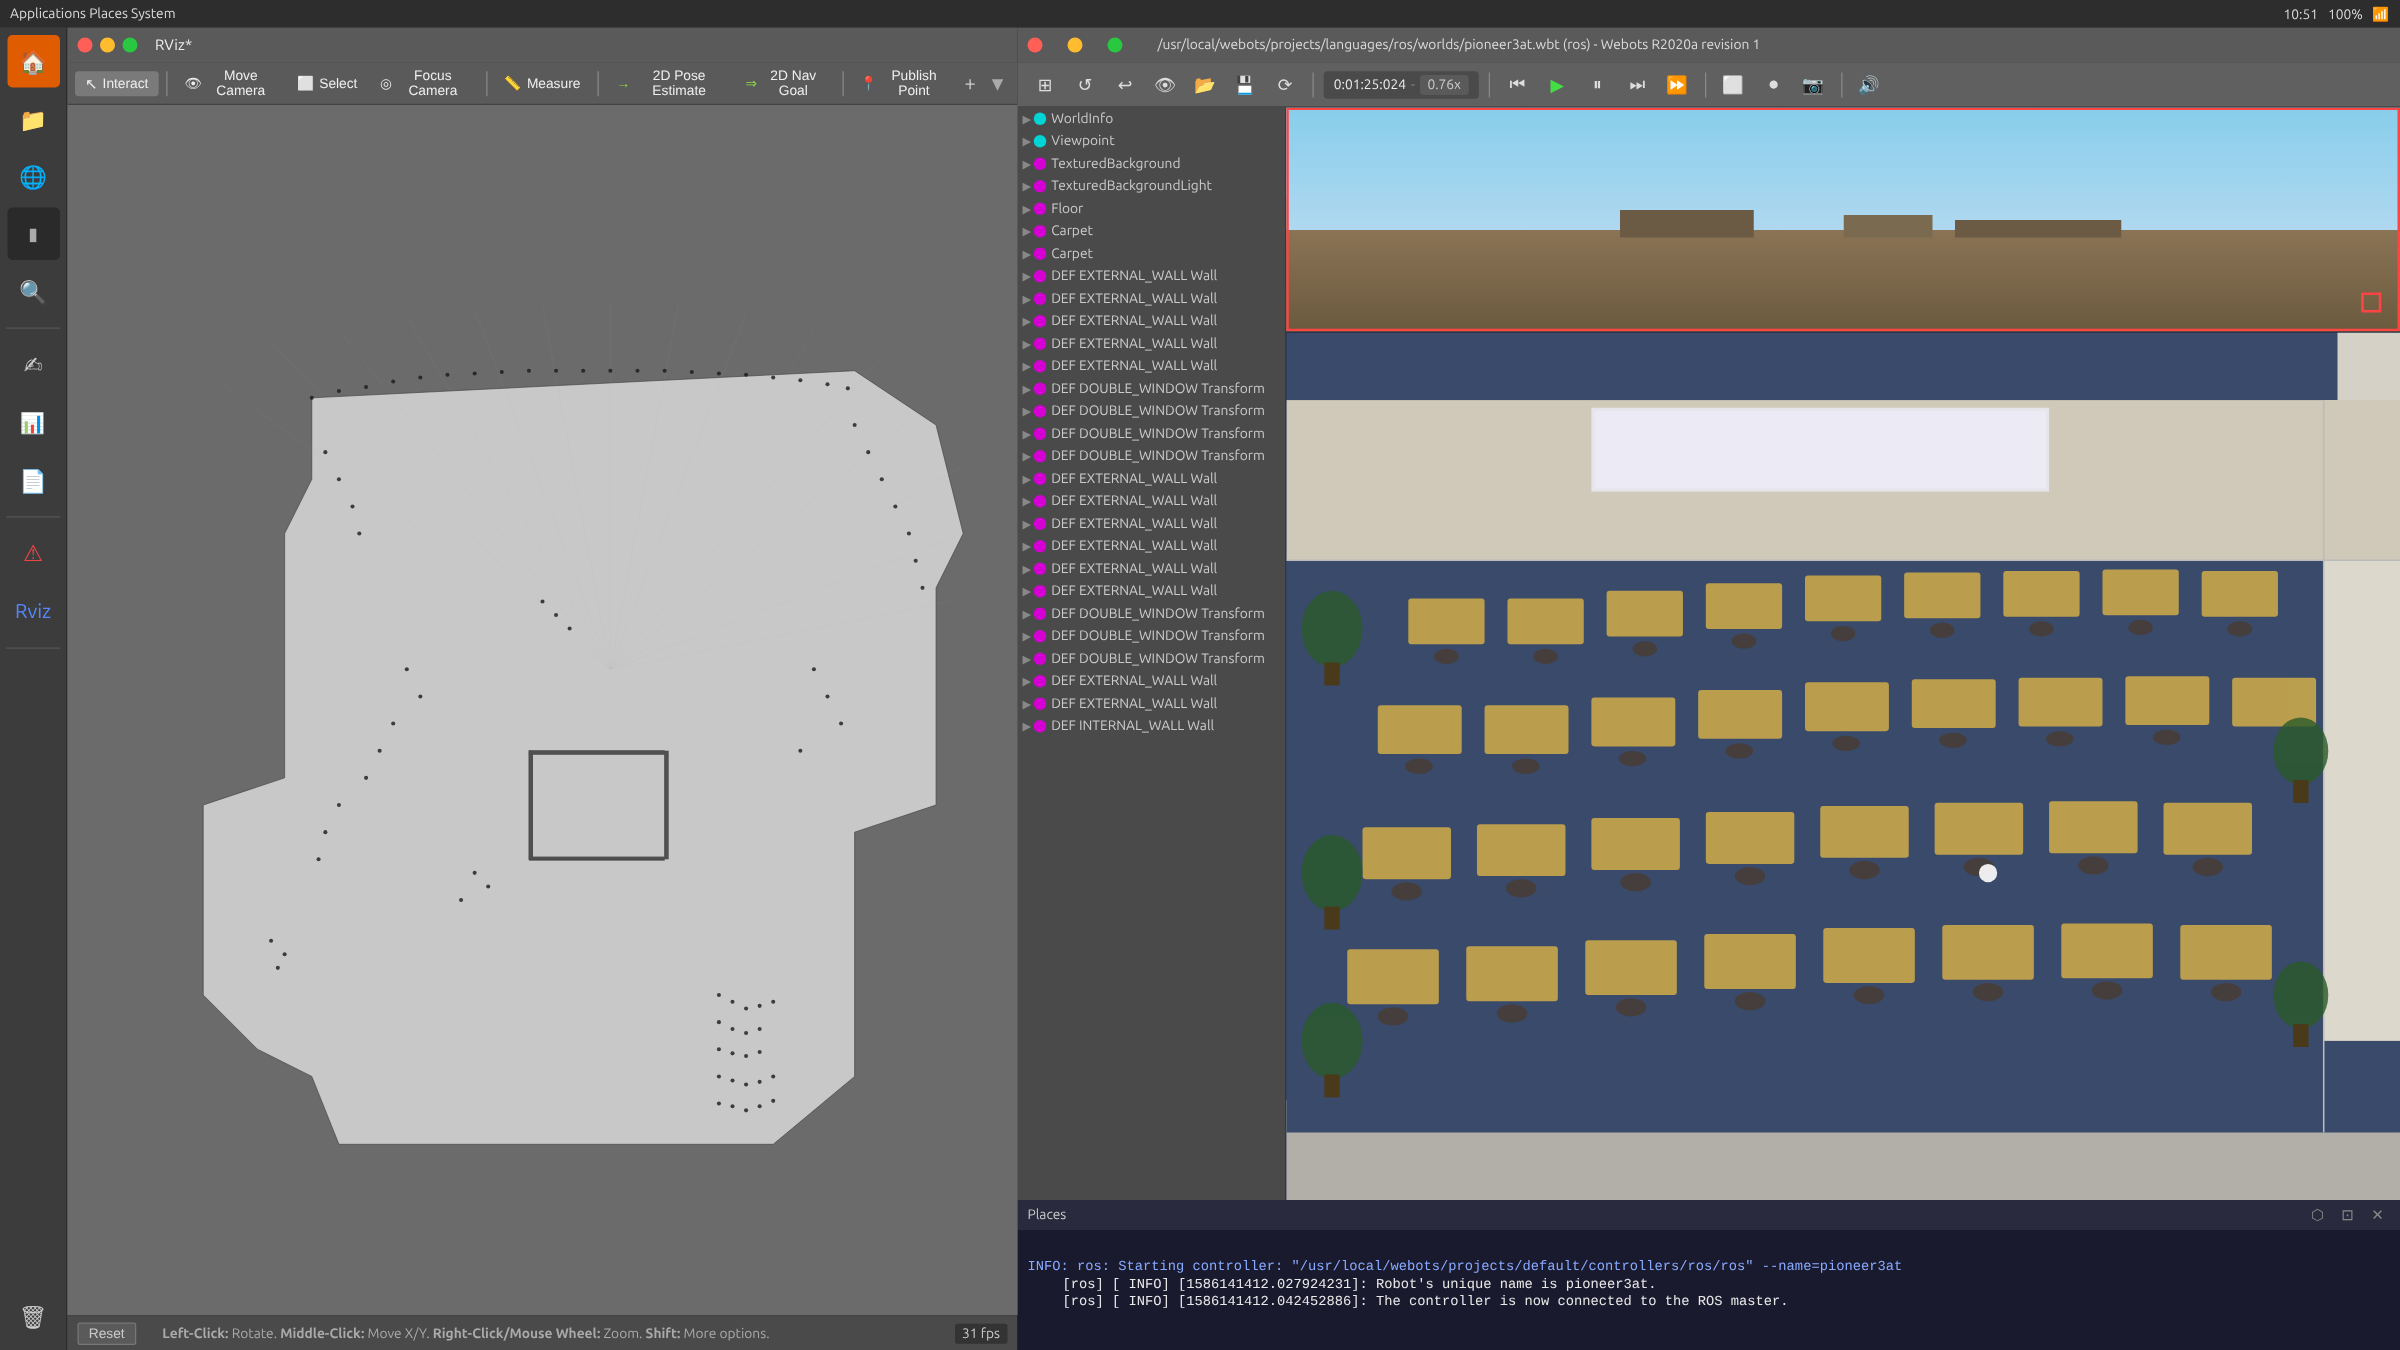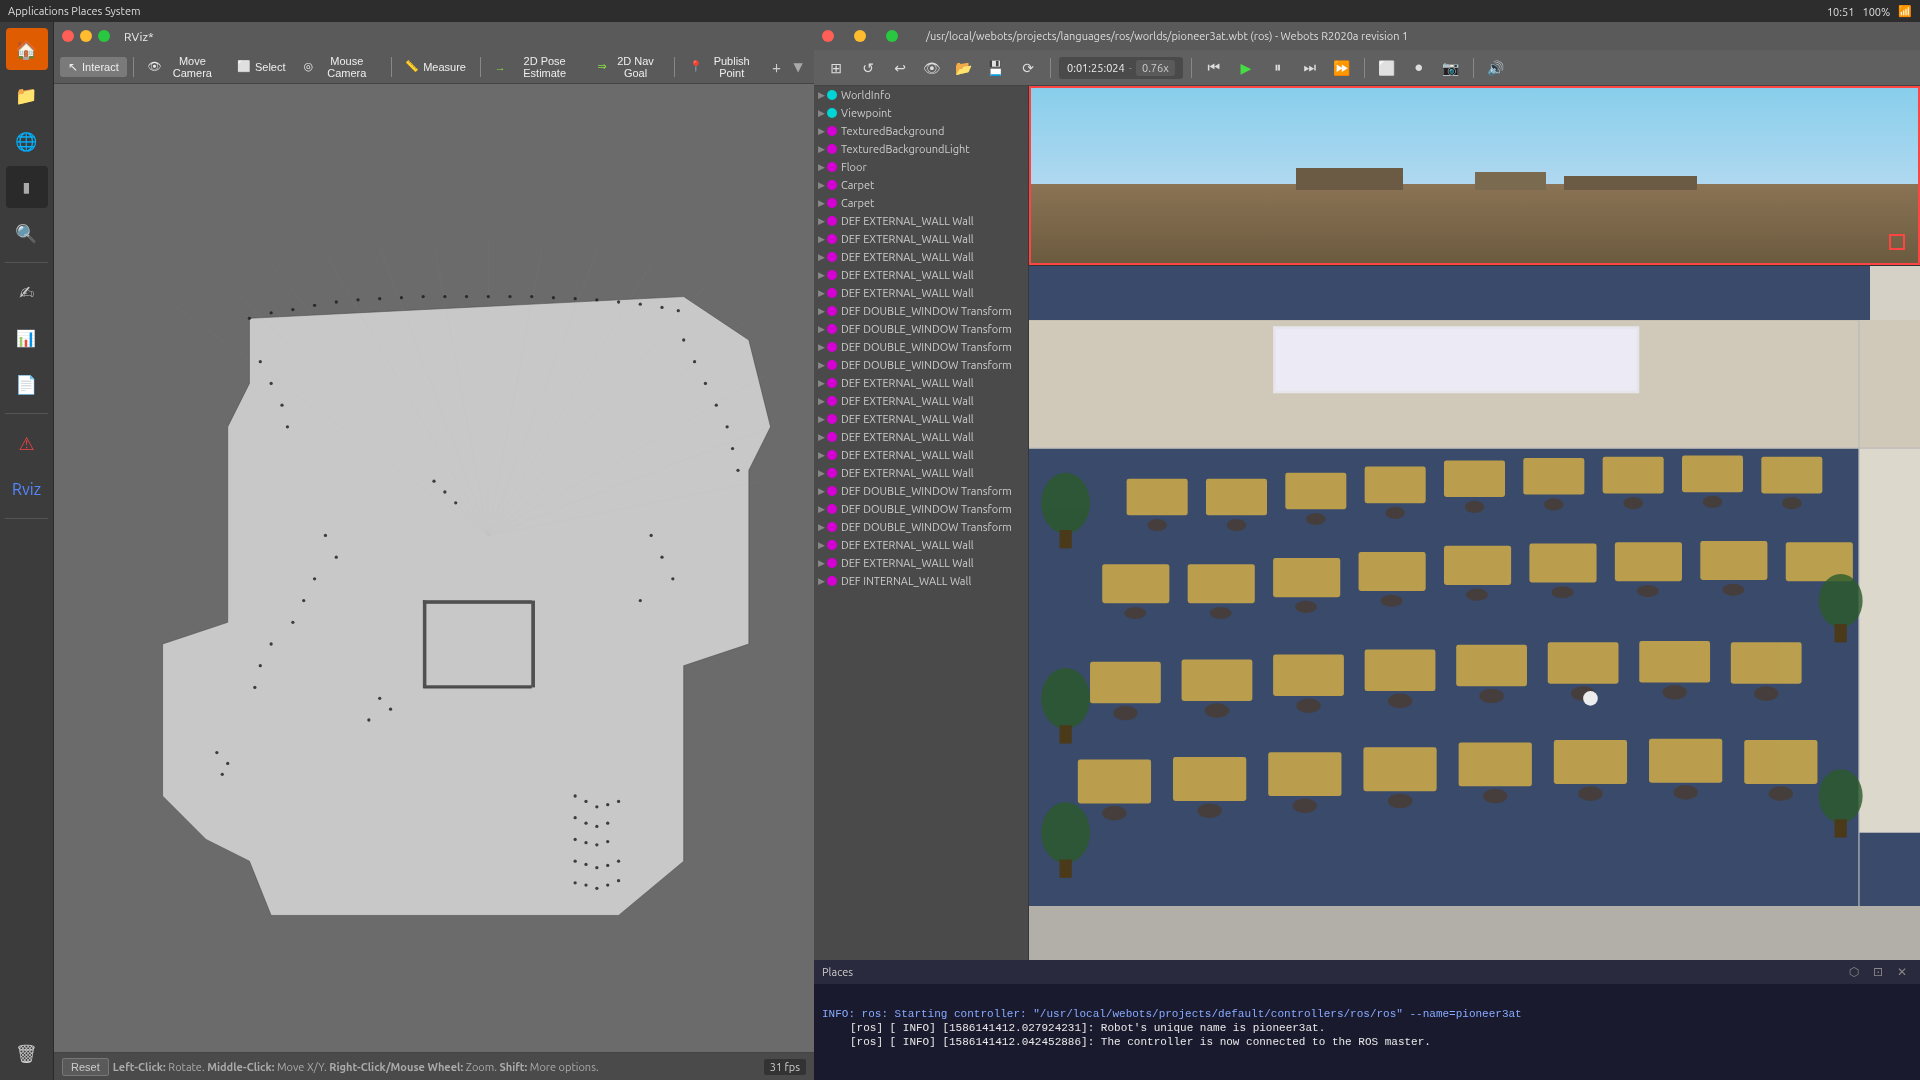--- a/index.html
+++ b/index.html
@@ -162,21 +162,21 @@
     .rviz-bottombar {
       height: 28px;
       background: #4a4a4a;
       display: flex;
       align-items: center;
       padding: 0 8px;
       border-top: 1px solid #444;
       flex-shrink: 0;
       font-size: 11px;
       color: #aaa;
-      gap: 4px;
+      gap: 21px;
     }
     .fps-badge {
       margin-left: auto;
       background: #333;
       padding: 2px 6px;
       border-radius: 2px;
       color: #ccc;
       font-size: 11px;
     }
 
@@ -418,21 +418,21 @@
       <button class="toolbar-btn">
         <span>👁</span>
         <span>Move Camera</span>
       </button>
       <button class="toolbar-btn">
         <span>⬜</span>
         <span>Select</span>
       </button>
       <button class="toolbar-btn">
         <span>◎</span>
-        <span>Mouse Camera</span>
+        <span>Focus Camera</span>
       </button>
       <div class="toolbar-separator"></div>
       <button class="toolbar-btn">
         <span>📏</span>
         <span>Measure</span>
       </button>
       <div class="toolbar-separator"></div>
       <button class="toolbar-btn">
         <span style="color:#88dd44;">→</span>
         <span>2D Pose Estimate</span>

